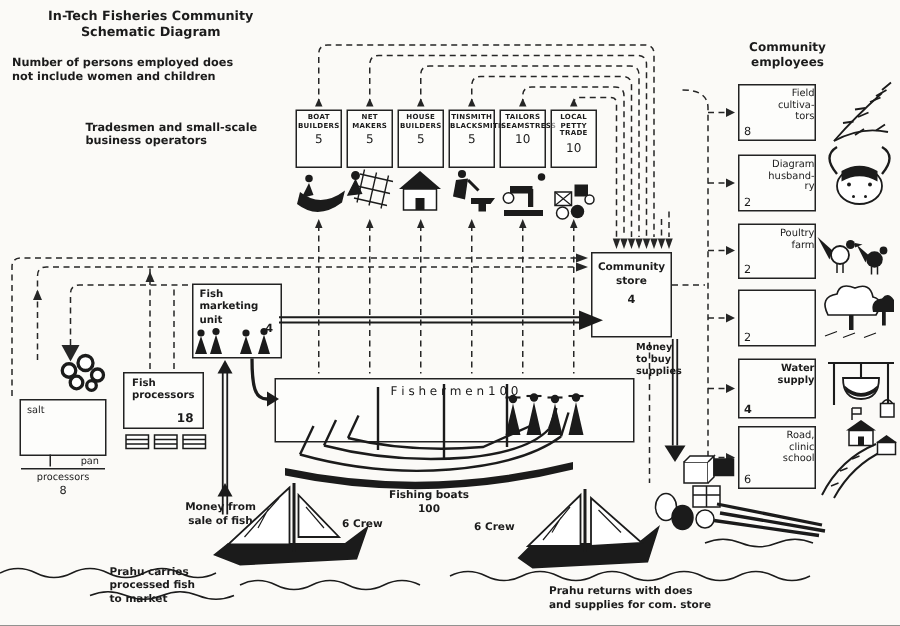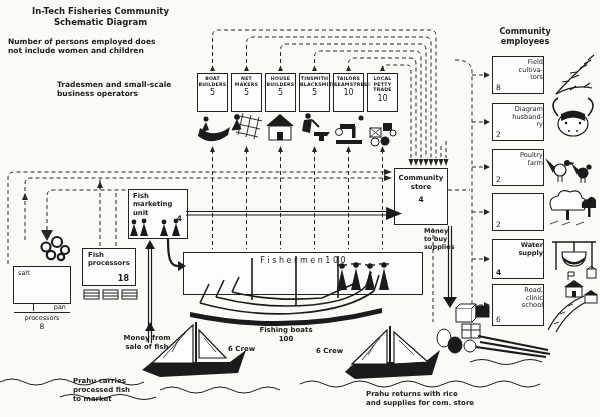--- a/index.html
+++ b/index.html
@@ -214,21 +214,21 @@
   <div class="txt center" style="left:250px;top:326px;width:72px;font-size:7px;text-align:center;">Fishing boats
 100</div>
   <div class="txt center" style="left:115px;top:334px;width:64px;font-size:7px;">Money from
 sale of fish</div>
   <div class="txt" style="left:228px;top:345px;font-size:7px;">6 Crew</div>
   <div class="txt" style="left:316px;top:347px;font-size:7px;">6 Crew</div>
   <div class="txt" style="left:73px;top:377px;width:75px;font-size:7px;">Prahu carries
 processed fish
 to market</div>
   <div class="txt" style="left:246px;top:404px;font-size:7px;margin-top:32px;">Transport vessels</div>
-  <div class="txt" style="left:366px;top:390px;width:140px;font-size:7px;">Prahu returns with rice
+  <div class="txt" style="left:366px;top:390px;width:140px;font-size:7px;">Prahu returns with does
 and supplies for com. store</div>
 
   <svg class="layer art" width="600" height="417" viewBox="0 0 600 417">
 
     <g stroke="#1b1b1b" fill="none">
       <path d="M186,211.5 H386 M186,215 H386" stroke-width="1.2"></path>
       <path d="M148.5,343 V247 M151.5,343 V247" stroke-width="1.2"></path>
       <path d="M168,239 C168,258 170,266 178,266" stroke-width="2.2"></path>
       <path d="M448.5,226 V297 M451.5,226 V297" stroke-width="1.2"></path>
     </g>

